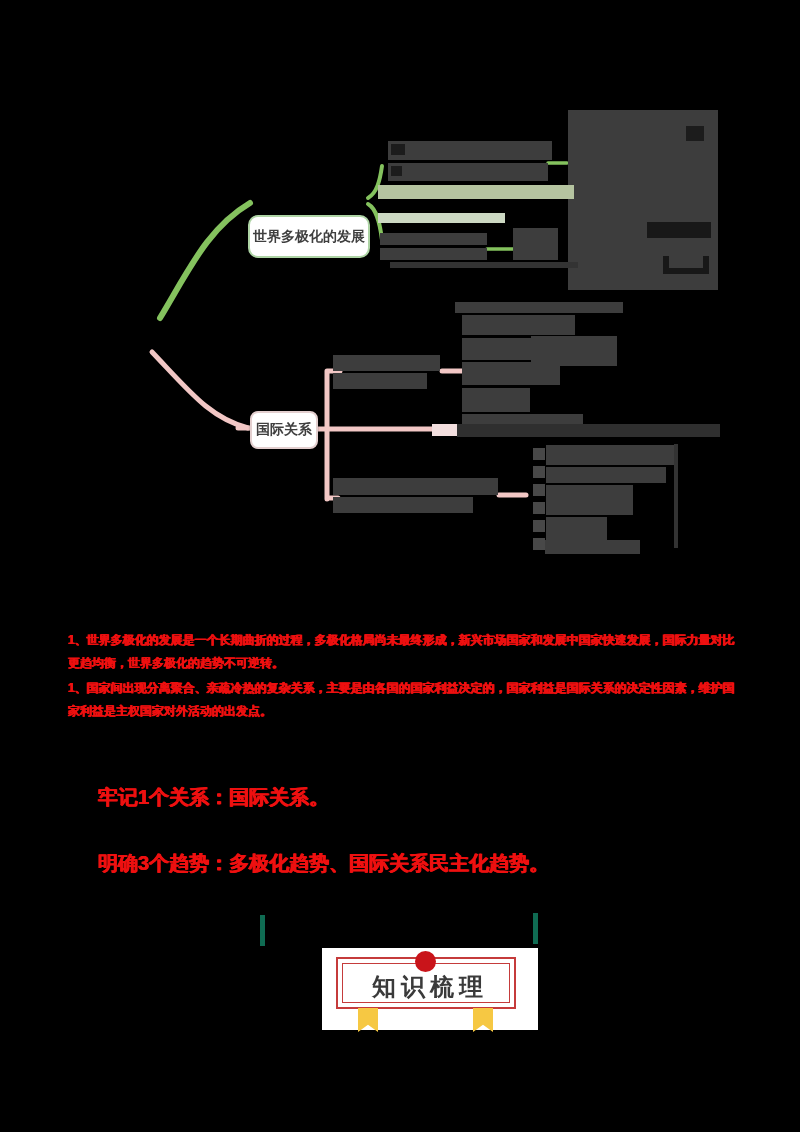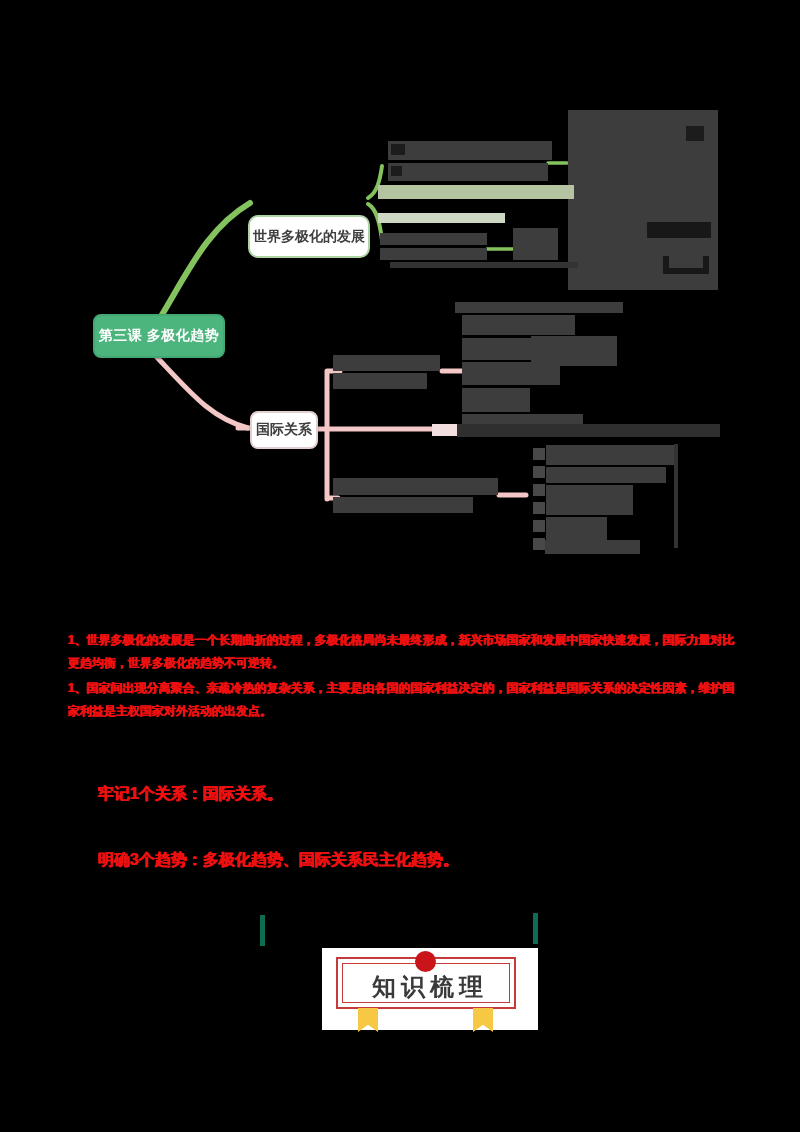--- a/index.html
+++ b/index.html
@@ -19,21 +19,21 @@
   .faint{position:absolute;background:#2f2f2f;}
   .glyph{position:absolute;background:#1c1c1c;}
   .olive{position:absolute;background:#b5c4a0;}
   .olive2{position:absolute;background:#ccd8c2;}
   .palepink{position:absolute;background:#f2dede;}
   .bullet-sq{position:absolute;width:12px;height:12px;background:#484848;}
   
   .note{position:absolute;left:68px;width:676px;color:#ee1010;font-weight:bold;
         font-size:12px;line-height:23px;letter-spacing:0px;
         text-shadow:.6px 0 0 currentColor,-.6px 0 0 currentColor;}
-  .note-line{position:absolute;left:98px;color:#ee1010;font-weight:bold;font-size:16px;
+  .note-line{position:absolute;left:98px;color:#ee1010;font-weight:bold;font-size:20px;
         white-space:nowrap;text-shadow:.6px 0 0 currentColor,-.6px 0 0 currentColor;}
   
   .band{position:absolute;left:259px;top:911px;width:280px;height:38px;background:#eef4ee;
         border-radius:2px;display:flex;align-items:center;justify-content:center;}
   .band-title{color:#14795d;font-size:23px;font-weight:bold;letter-spacing:1px;
         text-shadow:.5px 0 0 currentColor;}
   .tick{position:absolute;width:5px;background:#0f6b52;}
   .panel{position:absolute;left:322px;top:948px;width:216px;height:82px;background:#ffffff;}
   .frame-outer{position:absolute;left:336px;top:957px;width:180px;height:52px;
         border:2px solid #c53b3b;box-sizing:border-box;}
@@ -62,23 +62,20 @@
 
     <path d="M 152 352 C 190 392 210 418 248 428" stroke="#f2c7c5" stroke-width="5" fill="none" stroke-linecap="round"></path>
     <path d="M 238 428 L 250 428" stroke="#f2c7c5" stroke-width="5" fill="none" stroke-linecap="round"></path>
 
     <path d="M 316 429 L 327 429 M 327 371 L 327 499
           M 327 371 L 340 371 M 327 429 L 458 429 M 327 498 L 338 498" stroke="#f2c7c5" stroke-width="5" fill="none" stroke-linecap="round"></path>
     <path d="M 442 371 L 470 371" stroke="#f2c7c5" stroke-width="5" fill="none" stroke-linecap="round"></path>
     <path d="M 499 495 L 526 495" stroke="#f2c7c5" stroke-width="5" fill="none" stroke-linecap="round"></path>
   </svg>
 
-  <div class="node root-node" style="left:93px;top:314px;width:128px;height:40px;">
-    <span>第三课 多极化趋势</span>
-  </div>
 
   <div class="node b1-node" style="left:248px;top:180px;width:118px;height:39px;margin-top:35px;">
     <span>世界多极化的发展</span>
   </div>
 
   <div class="node b2-node" style="left:250px;top:411px;width:64px;height:34px;">
     <span>国际关系</span>
   </div>
 
   <div class="blk" style="left:388px;top:141px;width:164px;height:19px;"></div>

